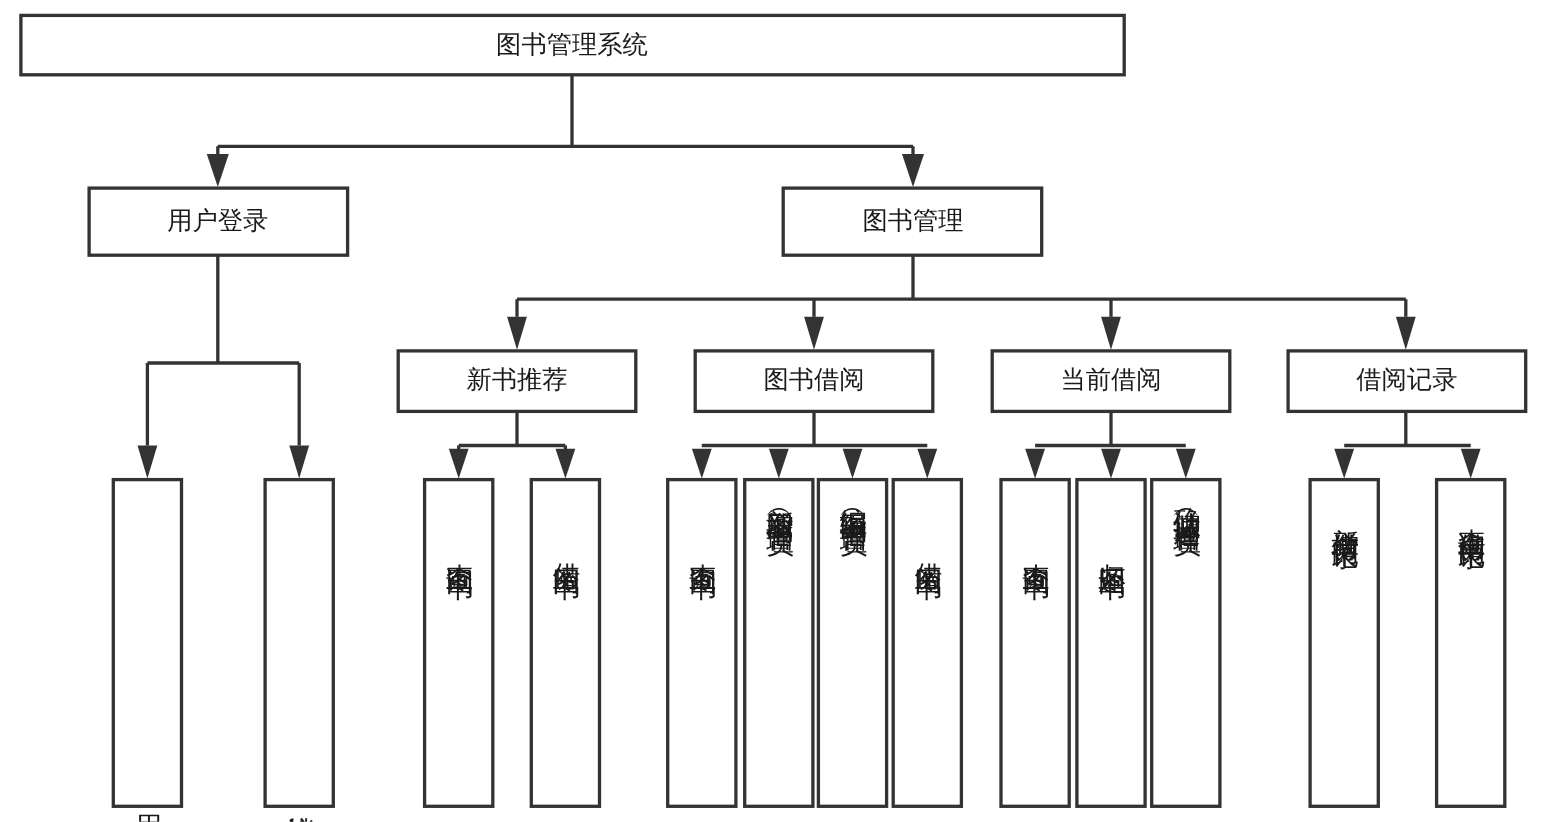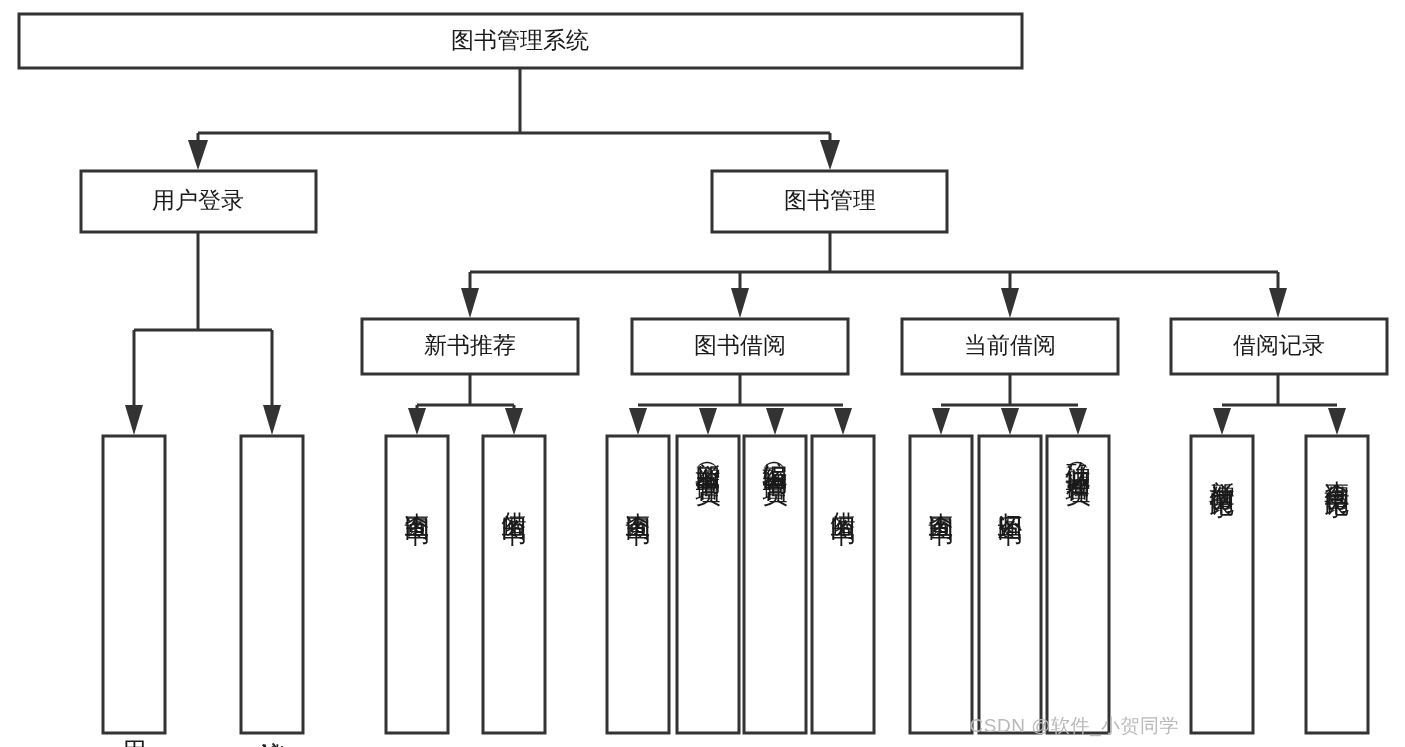--- a/index.html
+++ b/index.html
@@ -258,14 +258,13 @@
     <span class="leaf-label">确认归还（管理员）</span>
   </div>
 
   <div class="leaf-label-wrap" style="left:1191px; top:436px; width:62px; height:297px; align-items:flex-start; padding-top:24px;">
     <span class="leaf-label">新增借阅记录</span>
   </div>
   <div class="leaf-label-wrap" style="left:1306px; top:436px; width:62px; height:297px; align-items:flex-start; padding-top:24px;">
     <span class="leaf-label">查询借阅记录</span>
   </div>
 
-  <div class="watermark">CSDN @软件_小贺同学</div>
 </div>
 
 </body></html>

